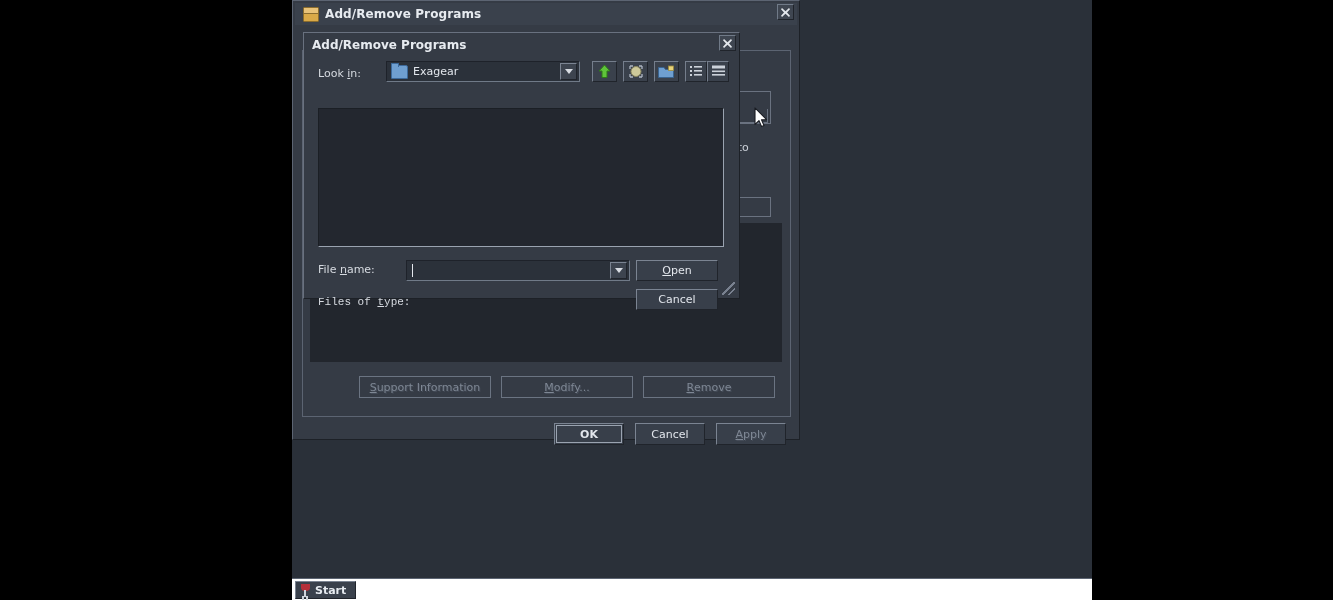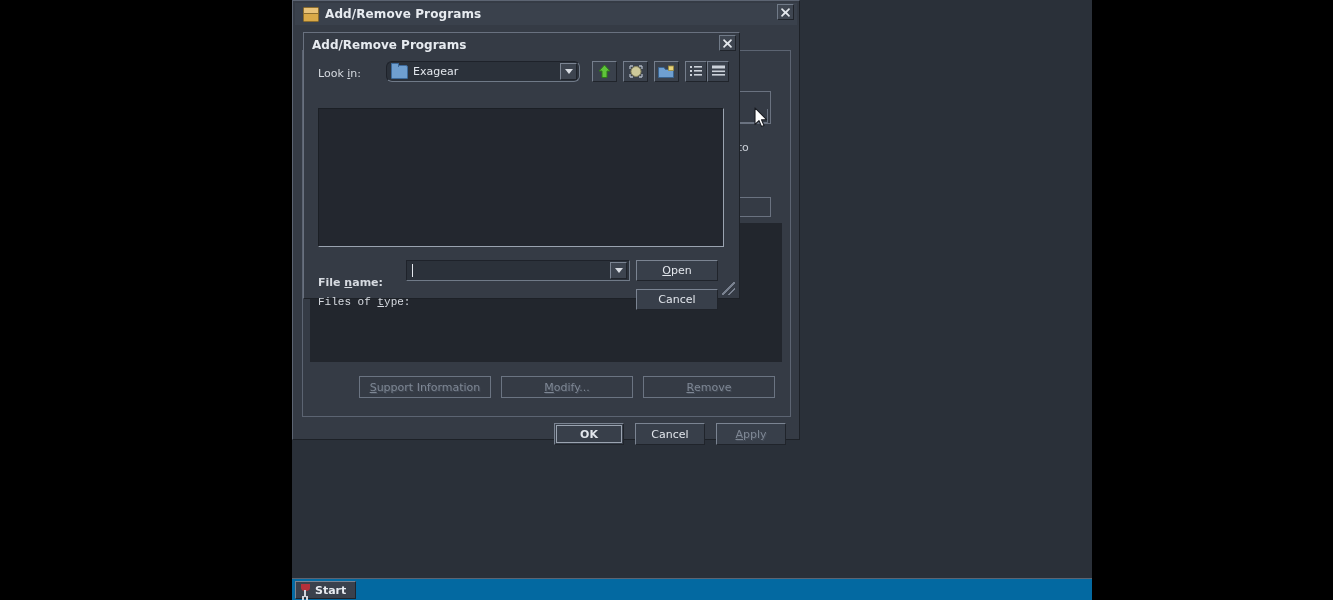--- a/index.html
+++ b/index.html
@@ -296,21 +296,20 @@
     height: 21px;
     background: #2b313a;
     border-top: 1px solid #1e222a;
     border-left: 1px solid #1e222a;
     border-right: 1px solid #707a88;
     border-bottom: 1px solid #707a88;
     box-sizing: border-box;
     display: flex;
     align-items: center;
     cursor: default;
-    border-radius: 6px;
   }
   .folder-icon {
     width: 15px;
     height: 12px;
     margin-left: 4px;
     margin-right: 5px;
     flex: none;
     position: relative;
     background: #6f9fd0;
     border: 1px solid #3d6a9b;
@@ -388,21 +387,21 @@
     height: 139px;
     background: #23272f;
     border-top: 1px solid #1b1f25;
     border-left: 1px solid #1b1f25;
     border-right: 1px solid #9aa3b0;
     border-bottom: 1px solid #9aa3b0;
     box-sizing: border-box;
   }
 
   
-  #filename-label { left: 12px; top: 220px; font-weight: bold; }
+  #filename-label { left: 12px; top: 207px; }
   #filename-combo {
     position: absolute;
     left: 100px;
     top: 204px;
     width: 224px;
     height: 21px;
     background: #2b313a;
     border-top: 1px solid #1e222a;
     border-left: 1px solid #1e222a;
     border-right: 1px solid #707a88;
@@ -488,21 +487,21 @@
     opacity: .85;
   }
 
   
   #taskbar {
     position: absolute;
     left: 0;
     bottom: 0;
     width: 960px;
     height: 22px;
-    background: #0369a1;
+    background: #ffffff;
     border-top: 1px solid #5c6472;
     box-sizing: border-box;
   }
   #start-btn {
     position: absolute;
     left: 3px;
     top: 2px;
     height: 18px;
     padding: 0 9px 0 5px;
     background: #3a414c;

